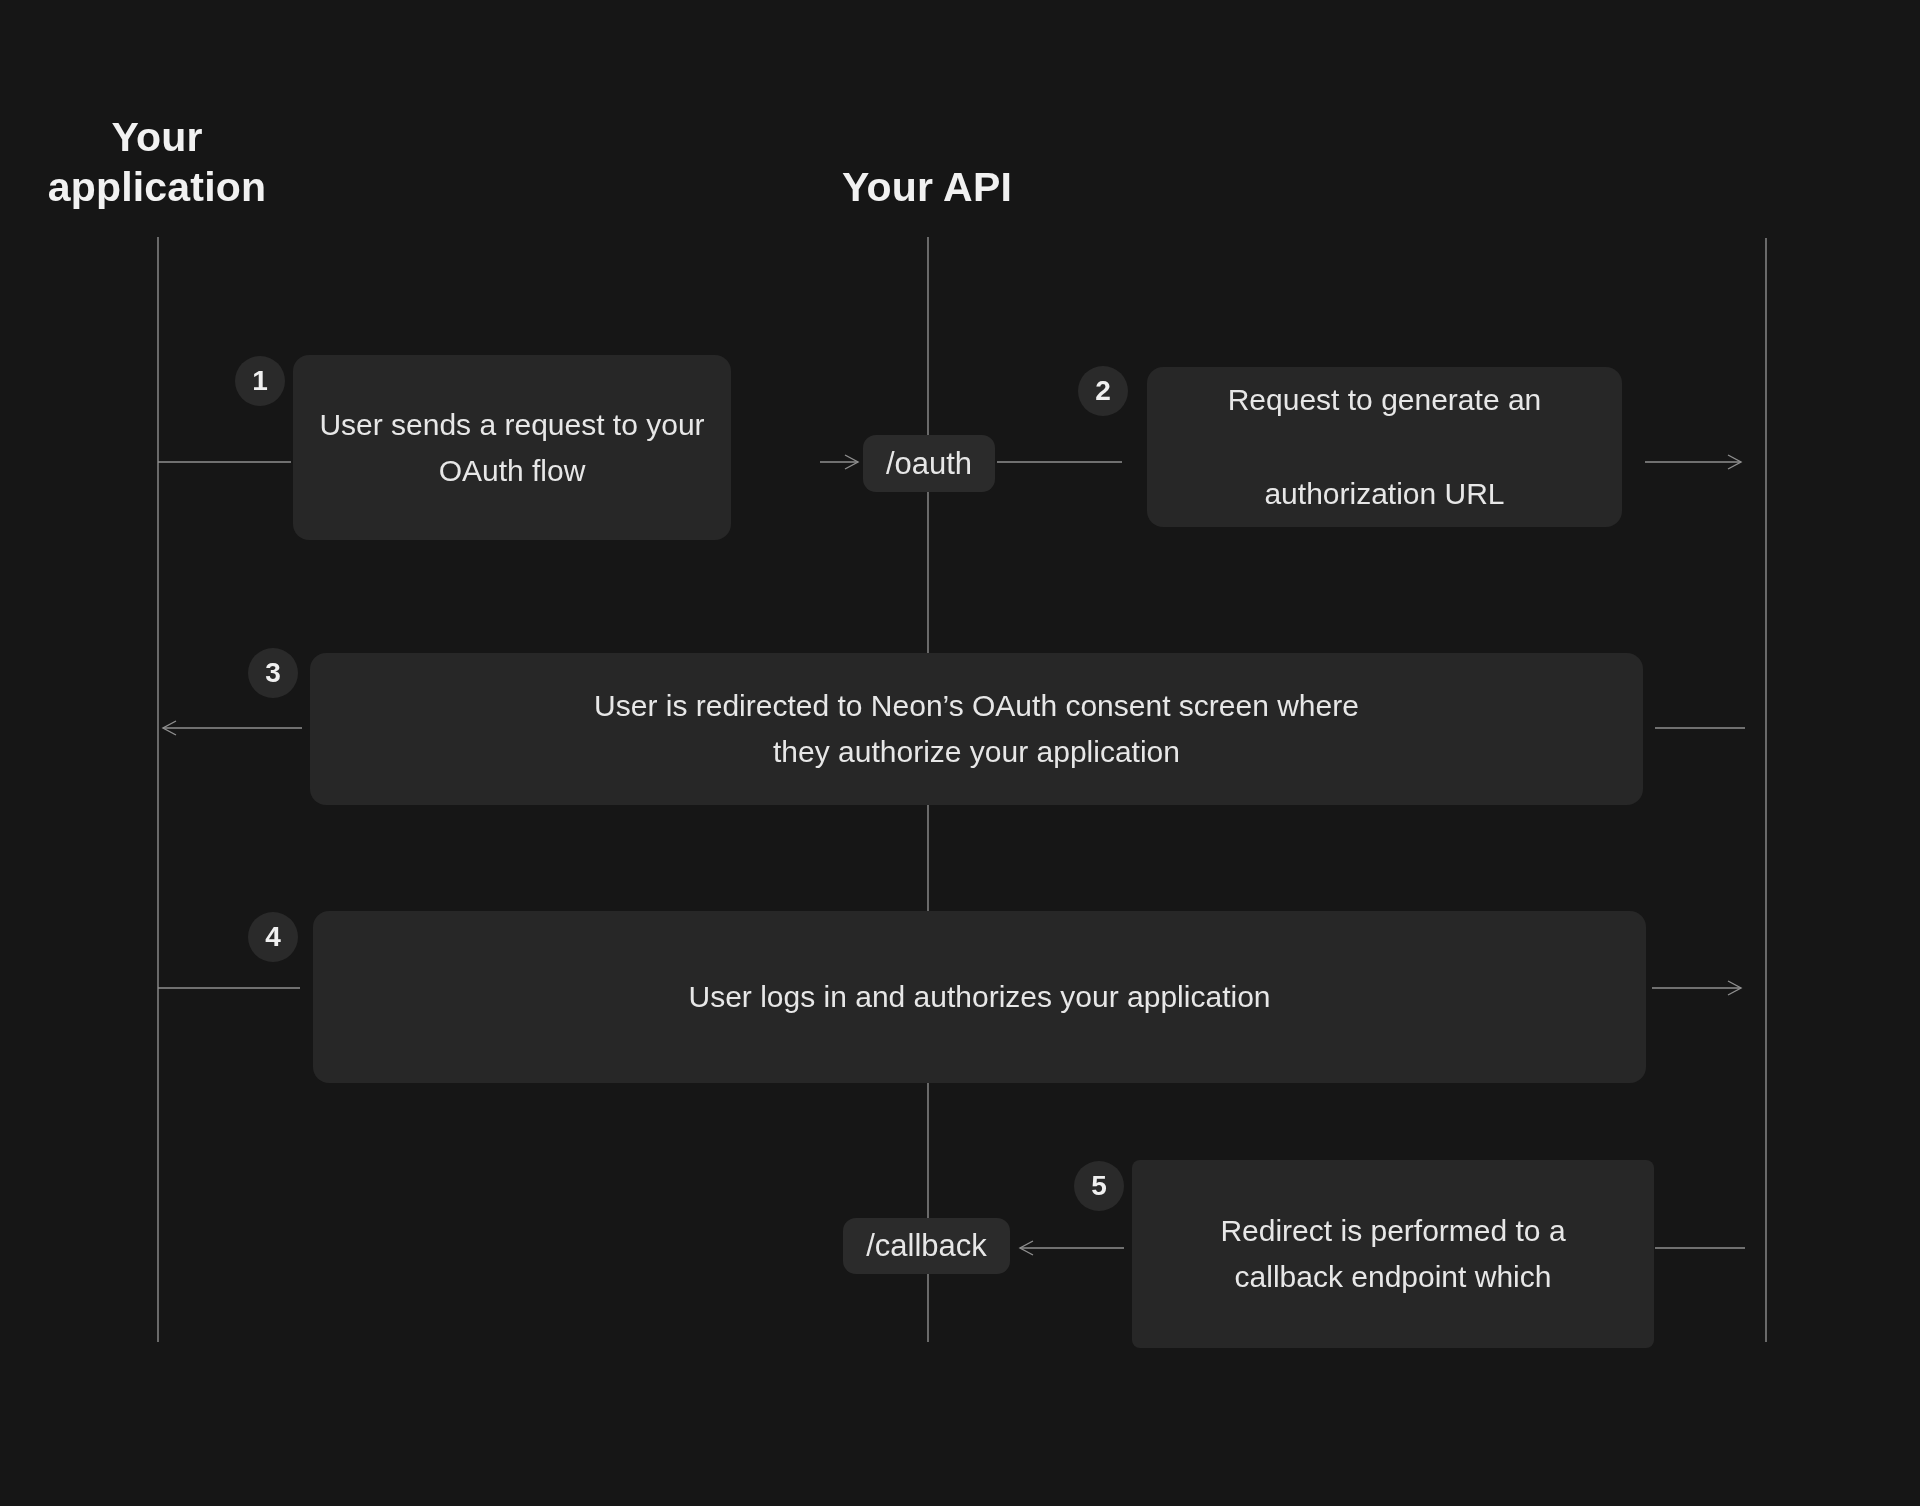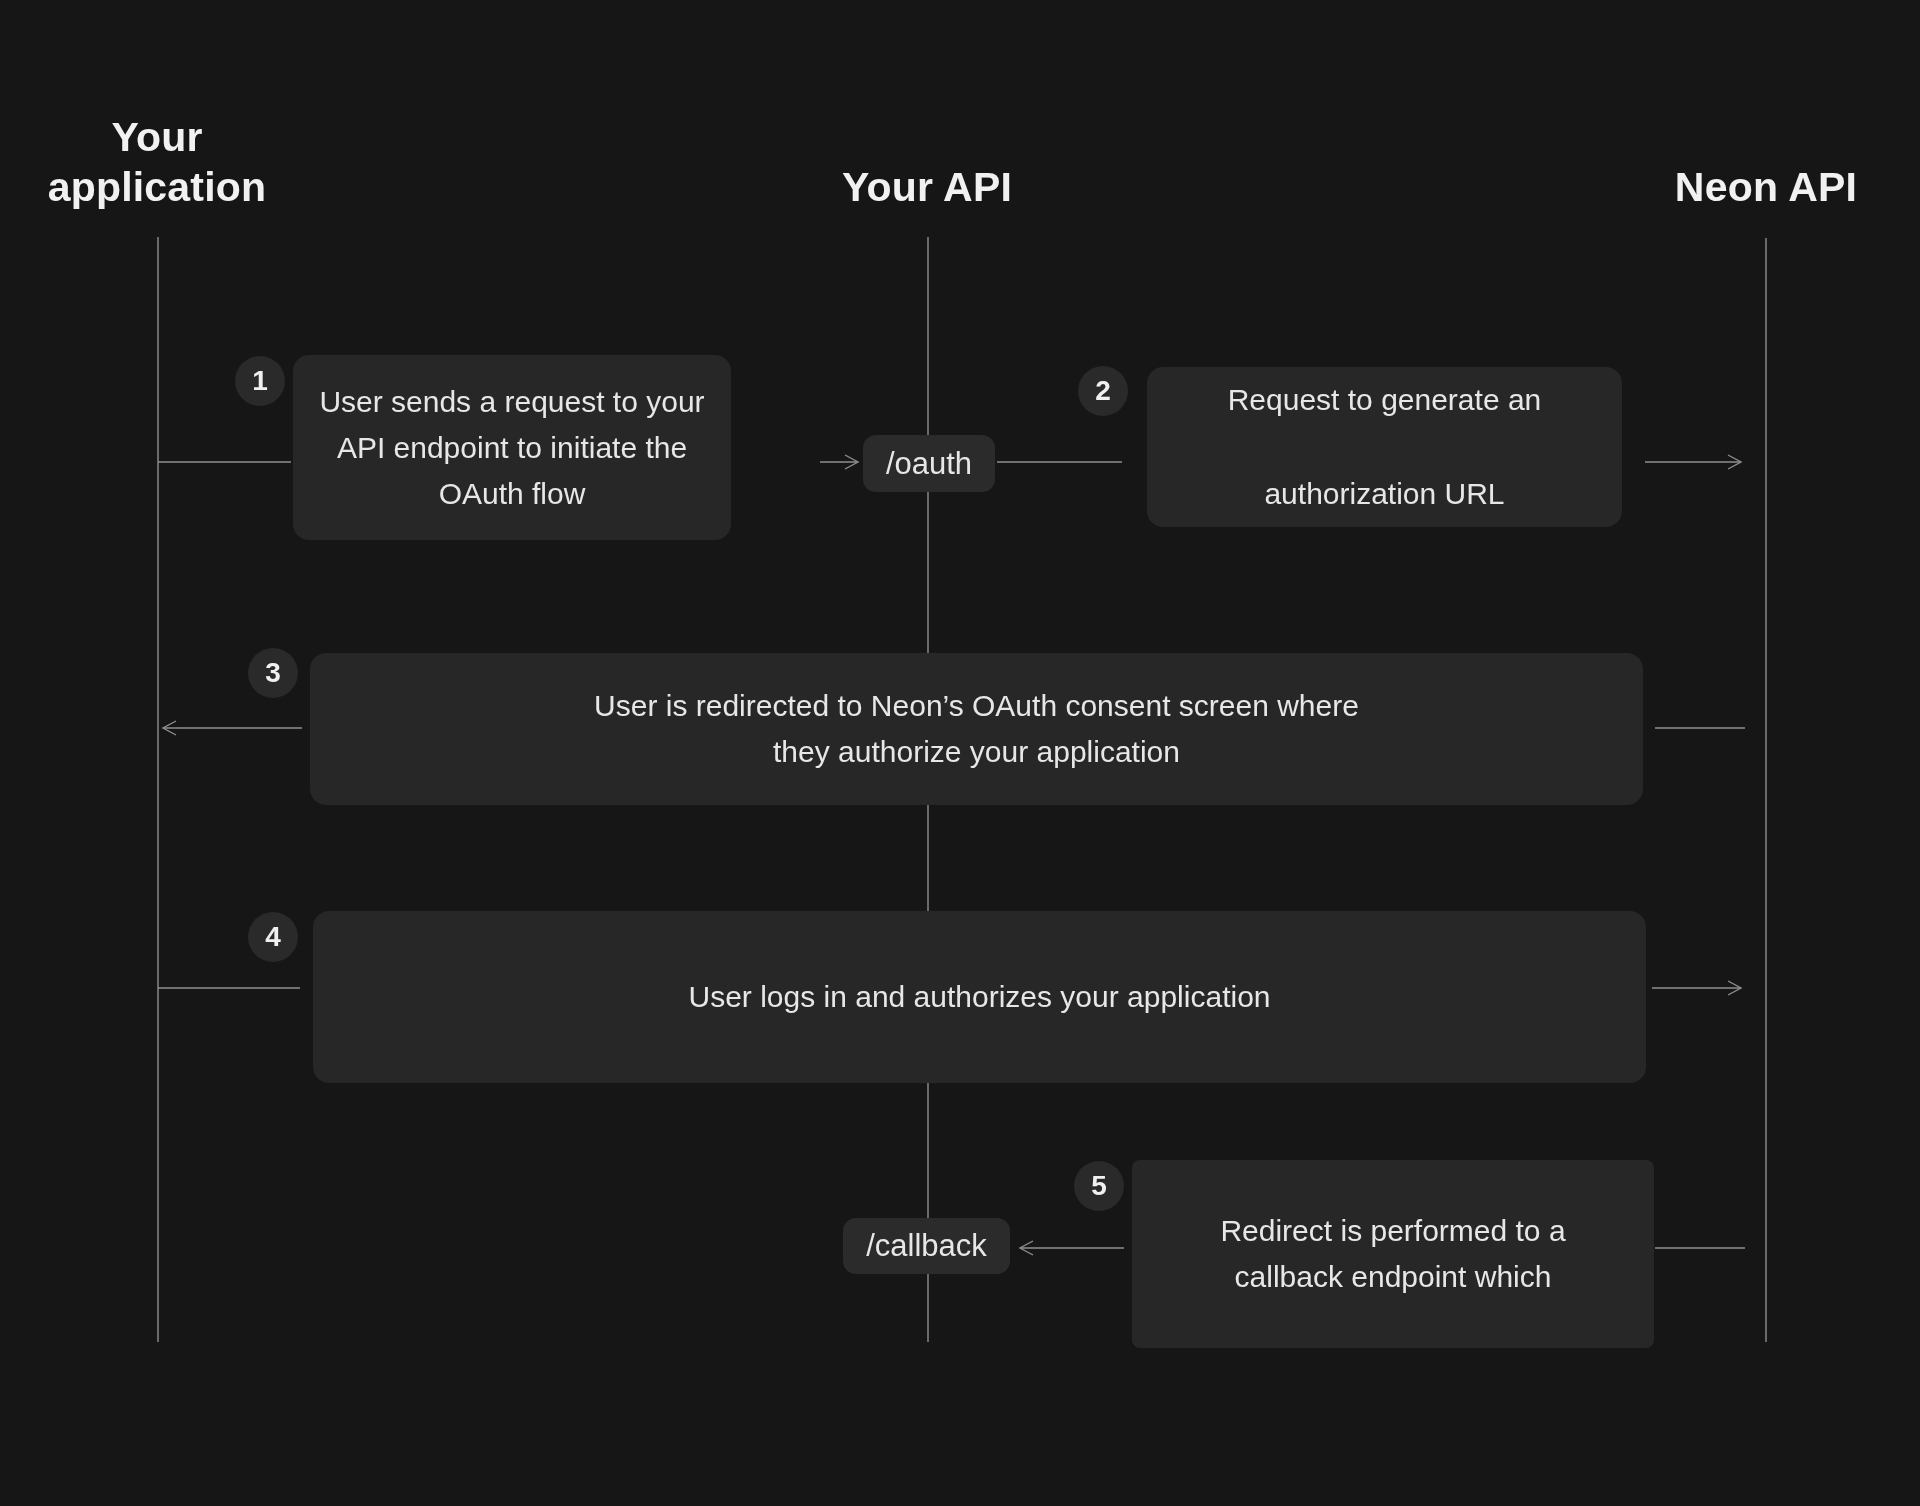--- a/index.html
+++ b/index.html
@@ -94,33 +94,29 @@
     </g>
   </svg>
 
   <div class="actor-header" id="actor-your-application">
     <div>Your</div>
     <div>application</div>
   </div>
   <div class="actor-header" id="actor-your-api">
     <div>Your API</div>
   </div>
-  <div class="actor-header" id="actor-neon-api">
-    <div>Neon API</div>
-  </div>
 
   <div class="num-badge" id="step-1-badge">1</div>
   <div class="num-badge" id="step-2-badge">2</div>
   <div class="num-badge" id="step-3-badge">3</div>
   <div class="num-badge" id="step-4-badge">4</div>
   <div class="num-badge" id="step-5-badge">5</div>
 
   <div class="msg-box" id="step-1-box">
     <div>User sends a request to your</div>
-    <div>API endpoint to initiate the</div>
     <div>OAuth flow</div>
   </div>
   <div class="msg-box" id="step-2-box">
     <div>Request to generate an</div>
     <div>authorization URL</div>
   </div>
   <div class="msg-box" id="step-3-box">
     <div>User is redirected to Neon’s OAuth consent screen where</div>
     <div>they authorize your application</div>
   </div>

